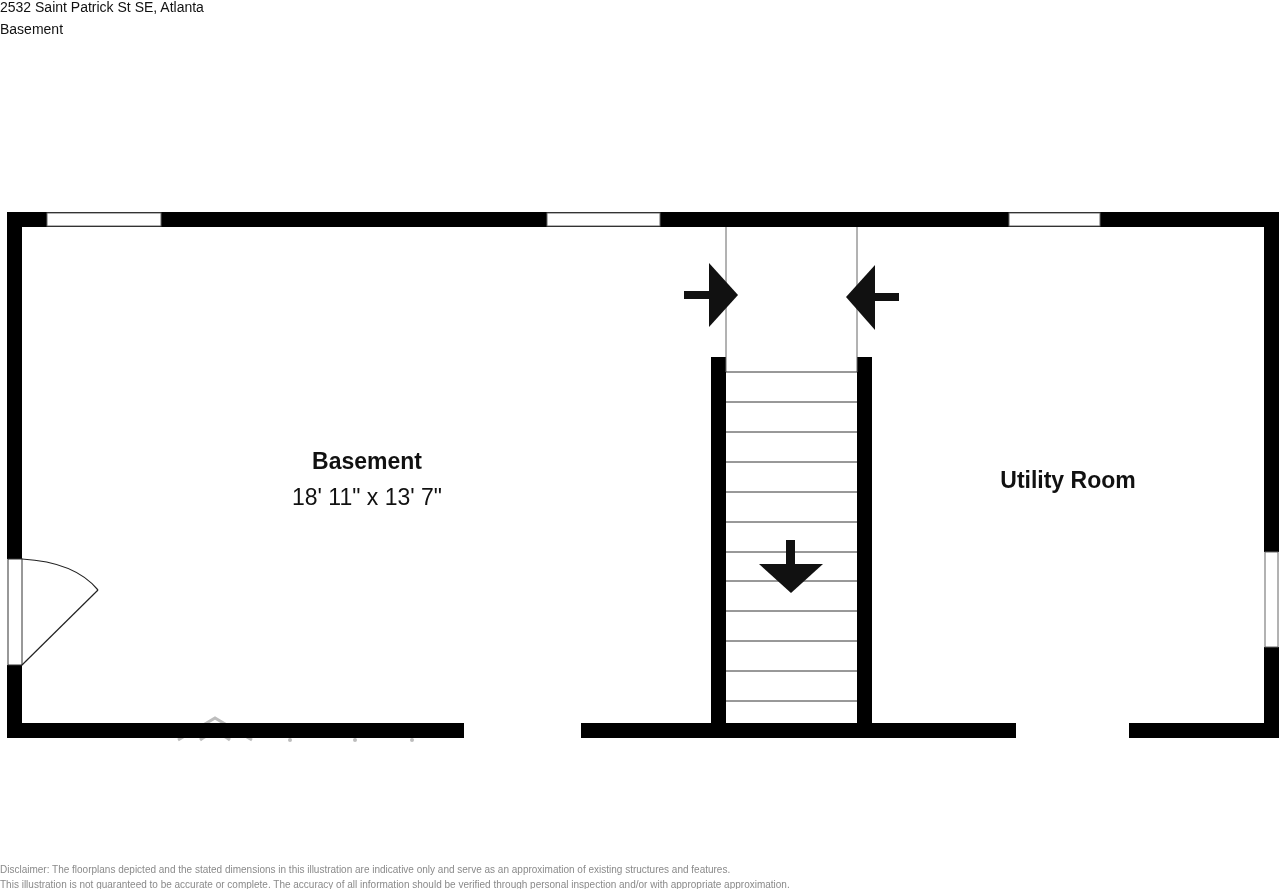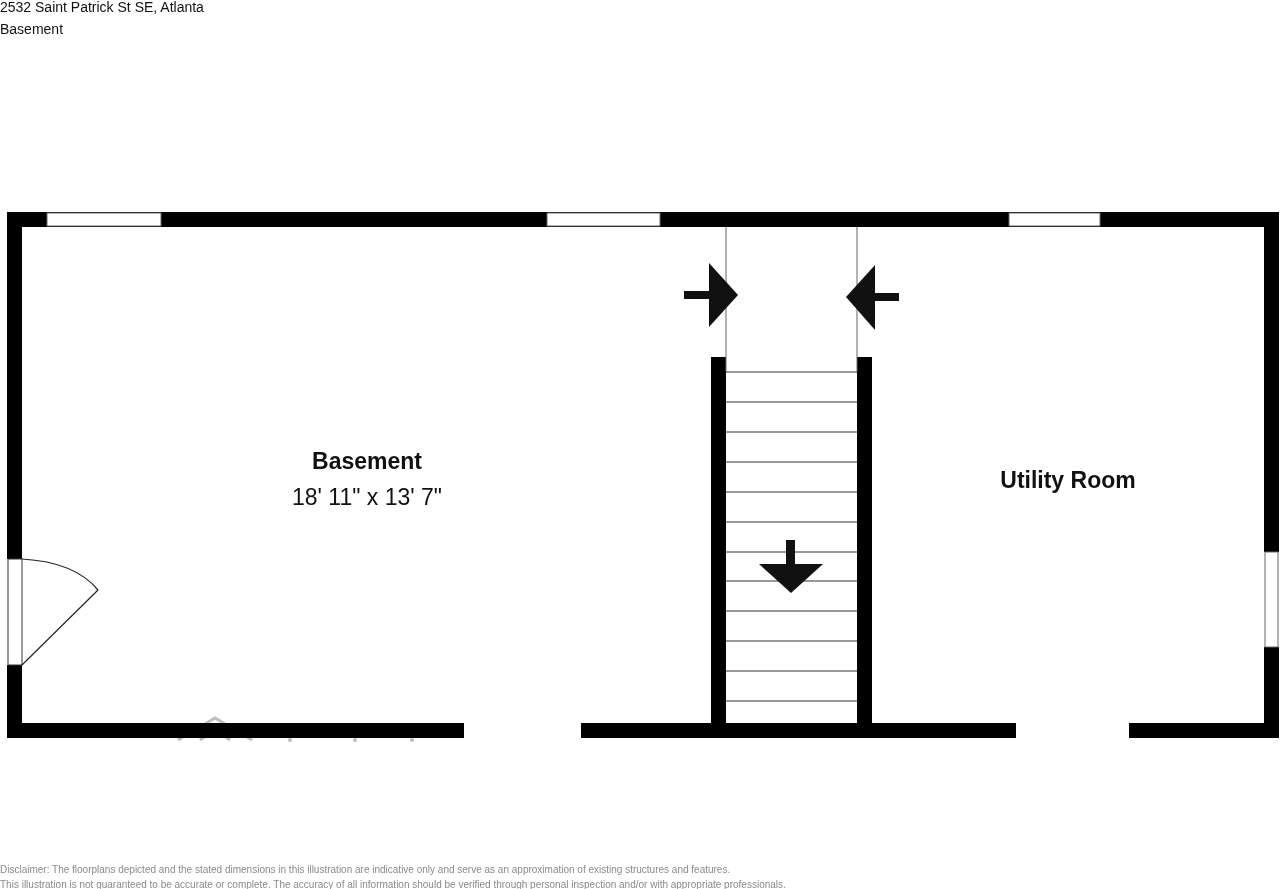--- a/index.html
+++ b/index.html
@@ -99,13 +99,13 @@
     <rect x="872" y="293" width="27" height="8"></rect>
     <polygon points="875,265 846,297 875,330"></polygon>
   </g>
 
   <text class="room-name" x="367" y="469" text-anchor="middle">Basement</text>
   <text class="room-dim" x="367" y="505" text-anchor="middle">18' 11" x 13' 7"</text>
   <text class="room-name" x="1068" y="488" text-anchor="middle">Utility Room</text>
 </svg>
 
 <div class="disc" id="disc1">Disclaimer: The floorplans depicted and the stated dimensions in this illustration are indicative only and serve as an approximation of existing structures and features.</div>
-<div class="disc" id="disc2">This illustration is not guaranteed to be accurate or complete. The accuracy of all information should be verified through personal inspection and/or with appropriate professionals.</div>
+<div class="disc" id="disc2">This illustration is not guaranteed to be accurate or complete. The accuracy of all information should be verified through personal inspection and/or with appropriate approximation.</div>
 
 </body></html>

